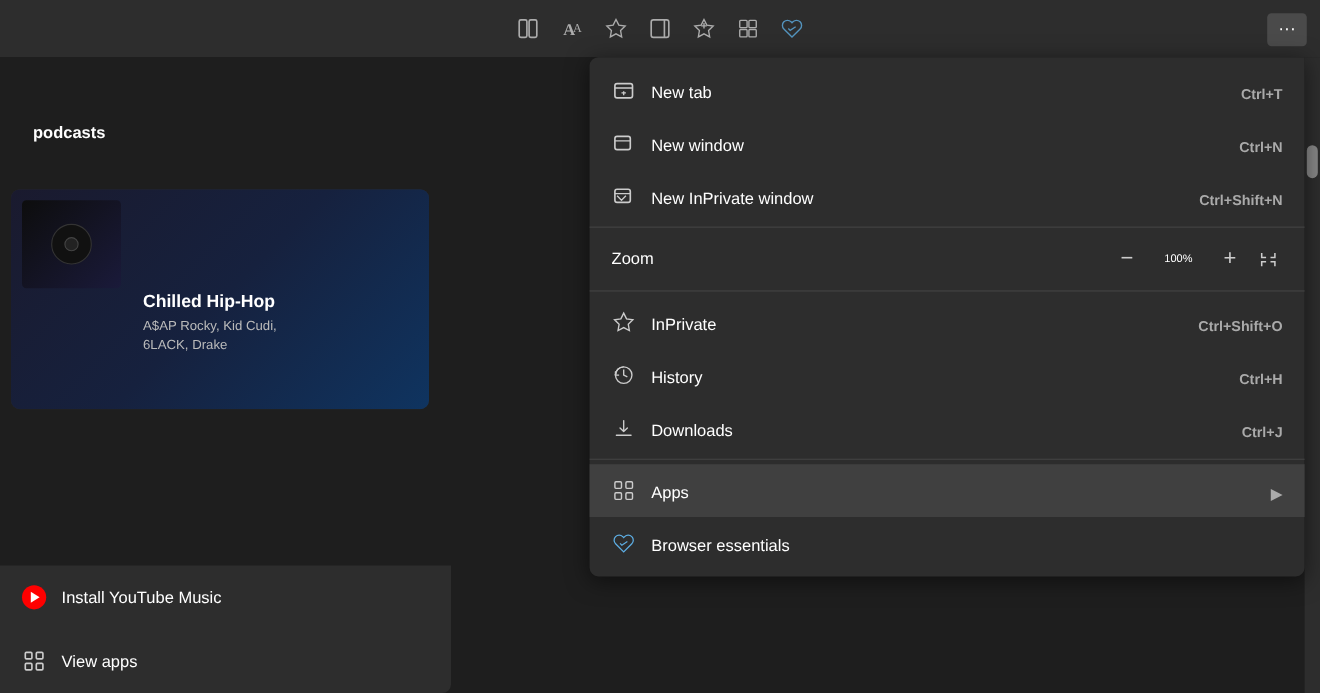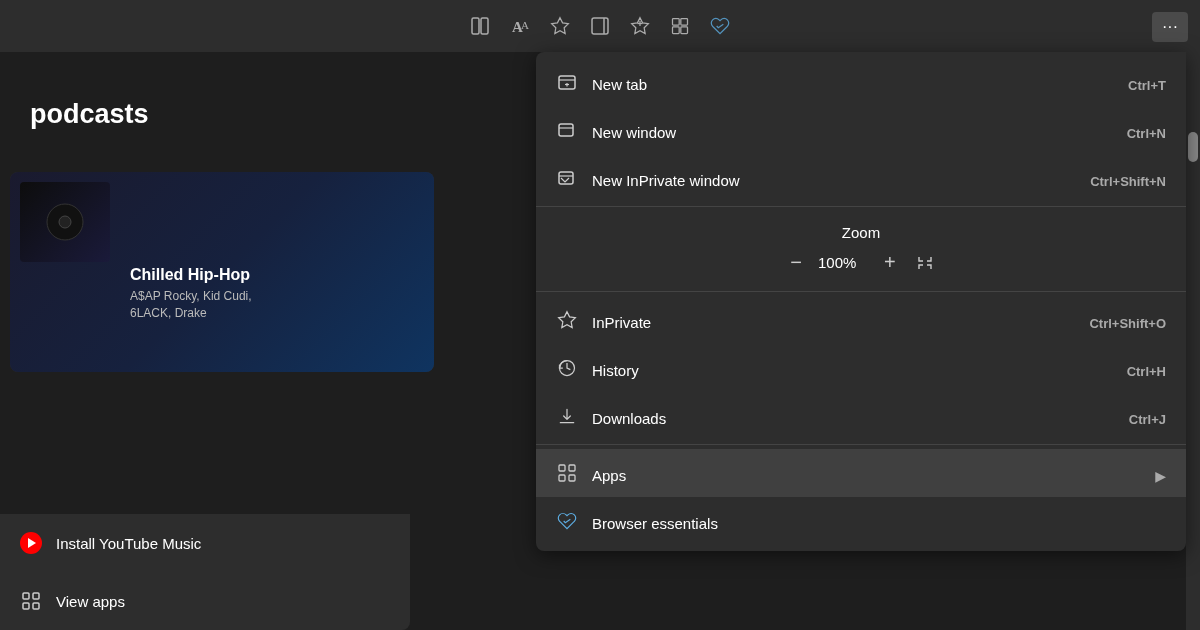--- a/index.html
+++ b/index.html
@@ -80,32 +80,32 @@
       top: 52px;
       left: 0;
       right: 14px;
       bottom: 0;
       background: #1e1e1e;
       overflow: hidden;
     }
 
     .podcasts-text {
       position: absolute;
-      top: 47px;
+      top: 60px;
       left: 30px;
       color: #fff;
-      font-size: 27px;
+      font-size: 15px;
       font-weight: 600;
     }
 
     .music-card {
       position: absolute;
       top: 120px;
       left: 10px;
-      width: 424px;
+      width: 380px;
       height: 200px;
       background: #2a2a2a;
       border-radius: 8px;
       overflow: hidden;
     }
 
     .music-card-dark {
       position: absolute;
       top: 0; left: 0; right: 0; bottom: 0;
       background: linear-gradient(135deg, #1a1a2e 0%, #16213e 50%, #0f3460 100%);
@@ -241,21 +241,20 @@
       background: #444;
       margin: 4px 0;
     }
 
     
     .zoom-row {
       display: flex;
       align-items: center;
       padding: 13px 20px;
       gap: 10px;
-      flex-direction: column;
     }
 
     .zoom-label {
       color: #fff;
       font-size: 15px;
       flex: 1;
     }
 
     .zoom-controls {
       display: flex;
@@ -268,23 +267,23 @@
       background: none;
       border: none;
       color: #ccc;
       font-size: 20px;
       cursor: pointer;
       padding: 0 6px;
     }
 
     .zoom-value {
       color: #fff;
-      font-size: 15px;
+      font-size: 10px;
       min-width: 50px;
-      text-align: left;
+      text-align: center;
     }
 
     .zoom-expand {
       background: none;
       border: none;
       color: #ccc;
       font-size: 18px;
       cursor: pointer;
       padding: 0 4px;
     }

